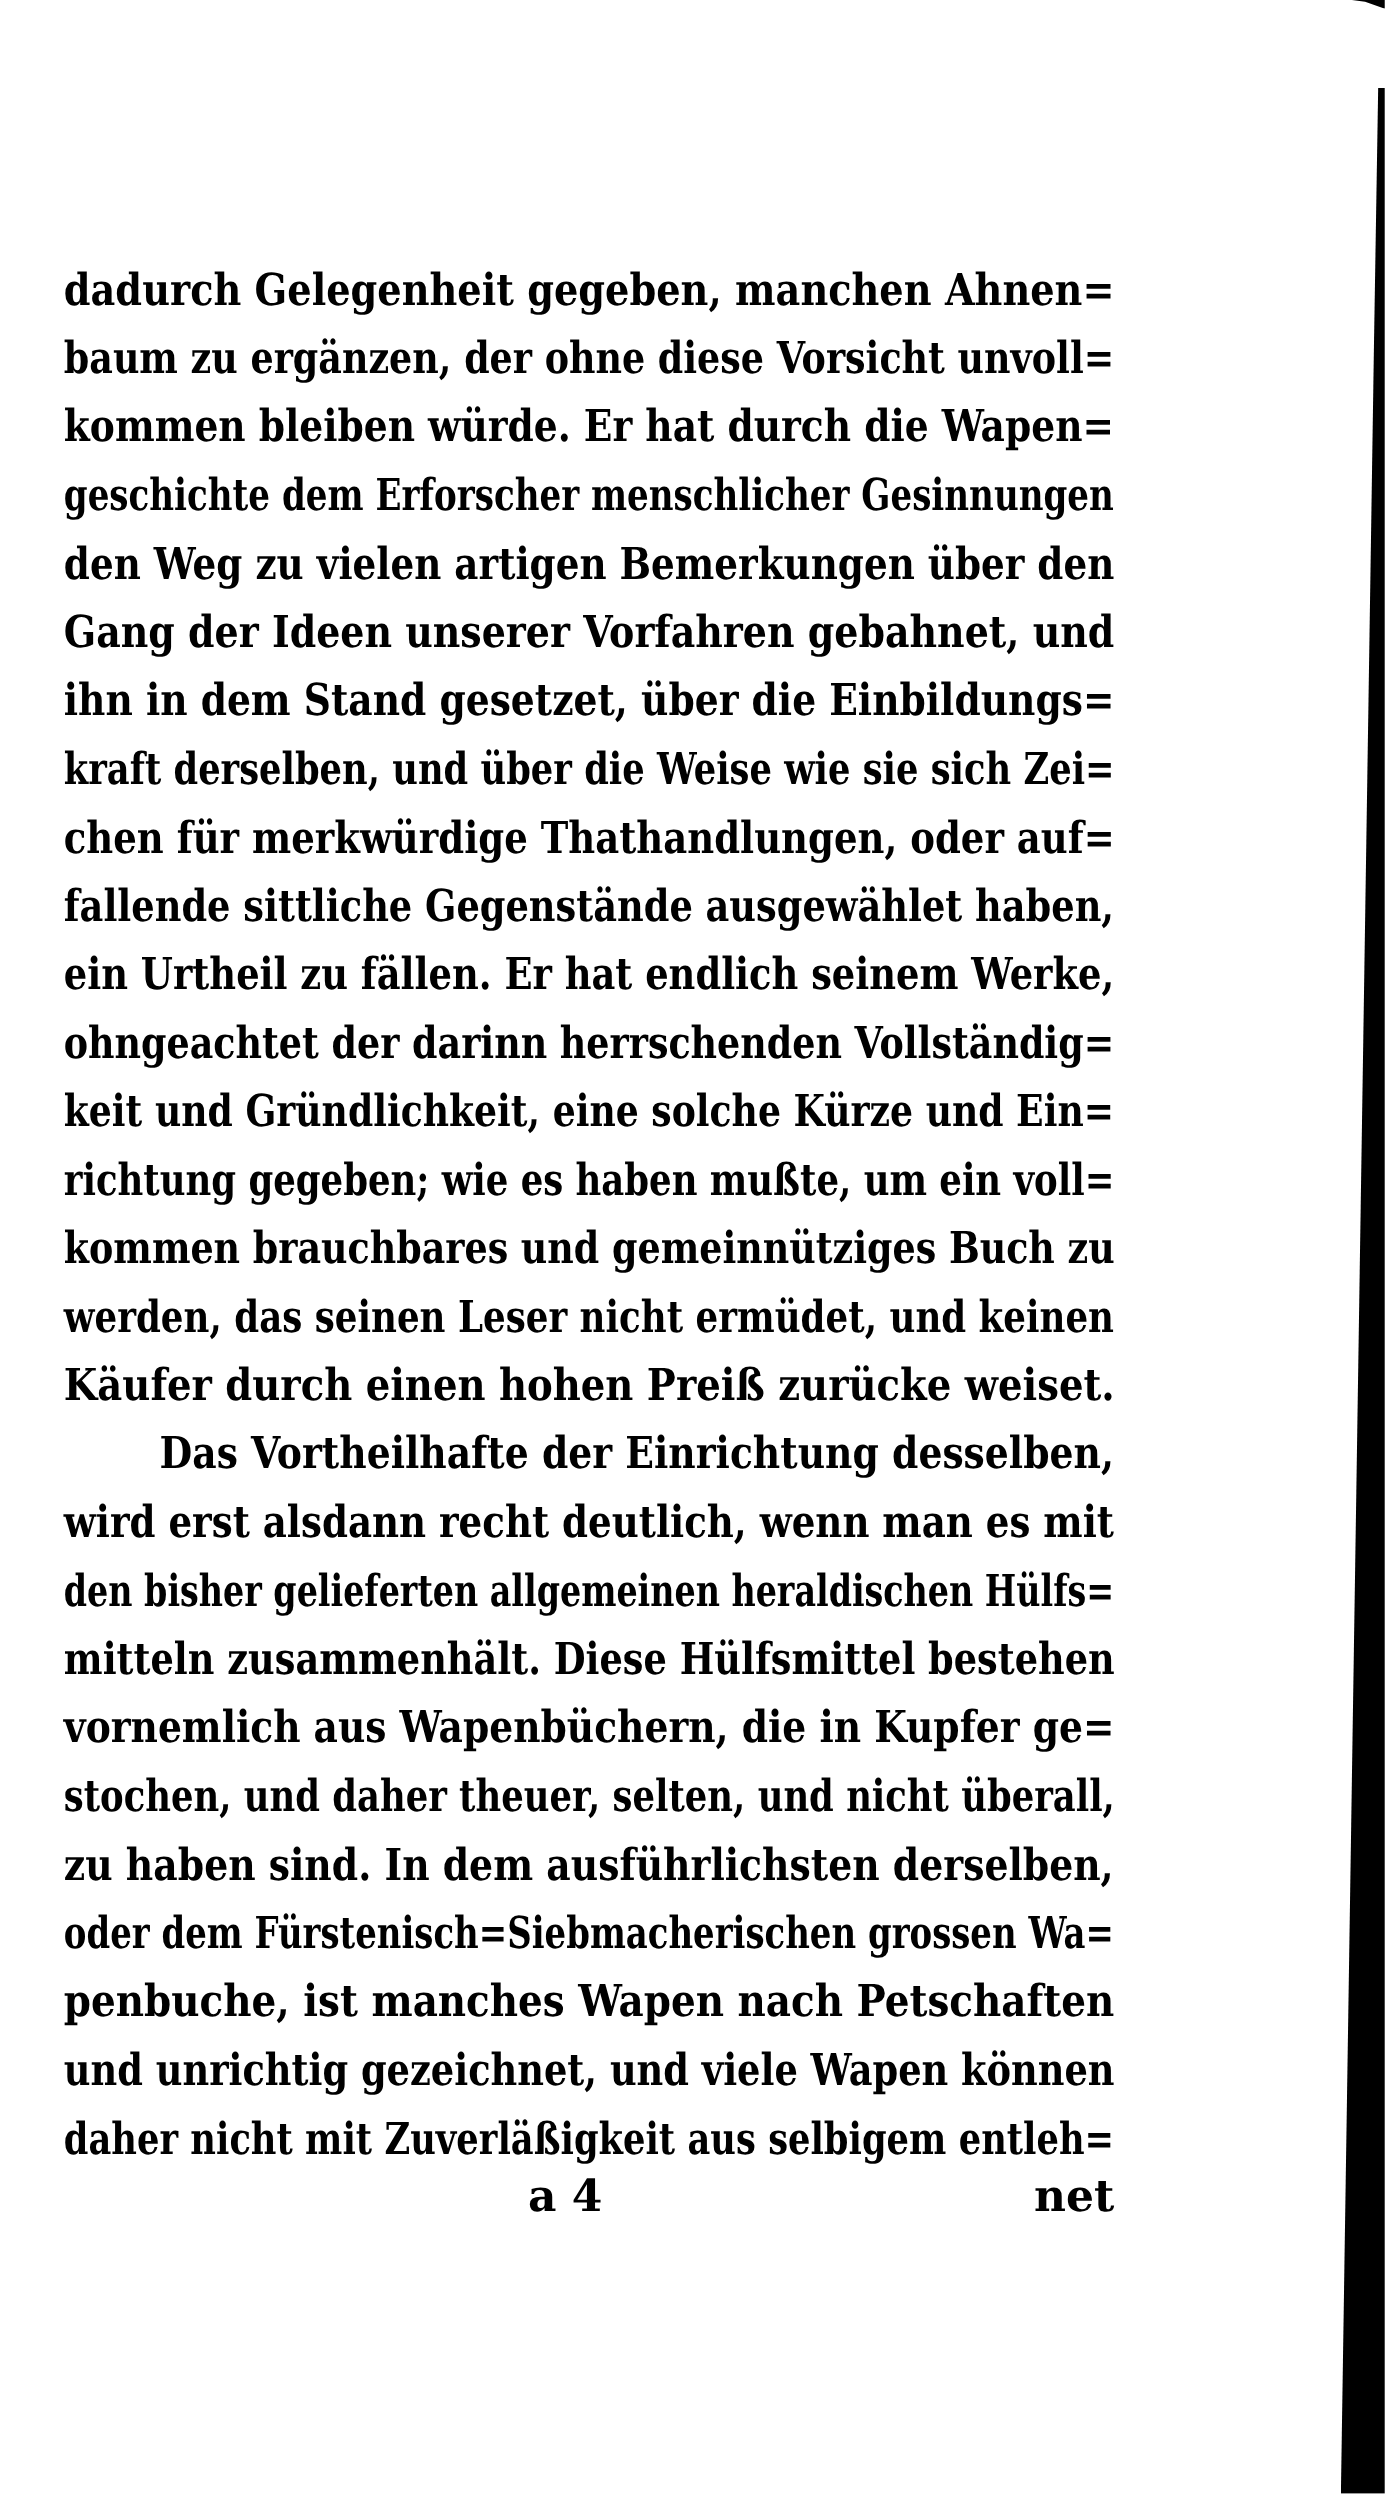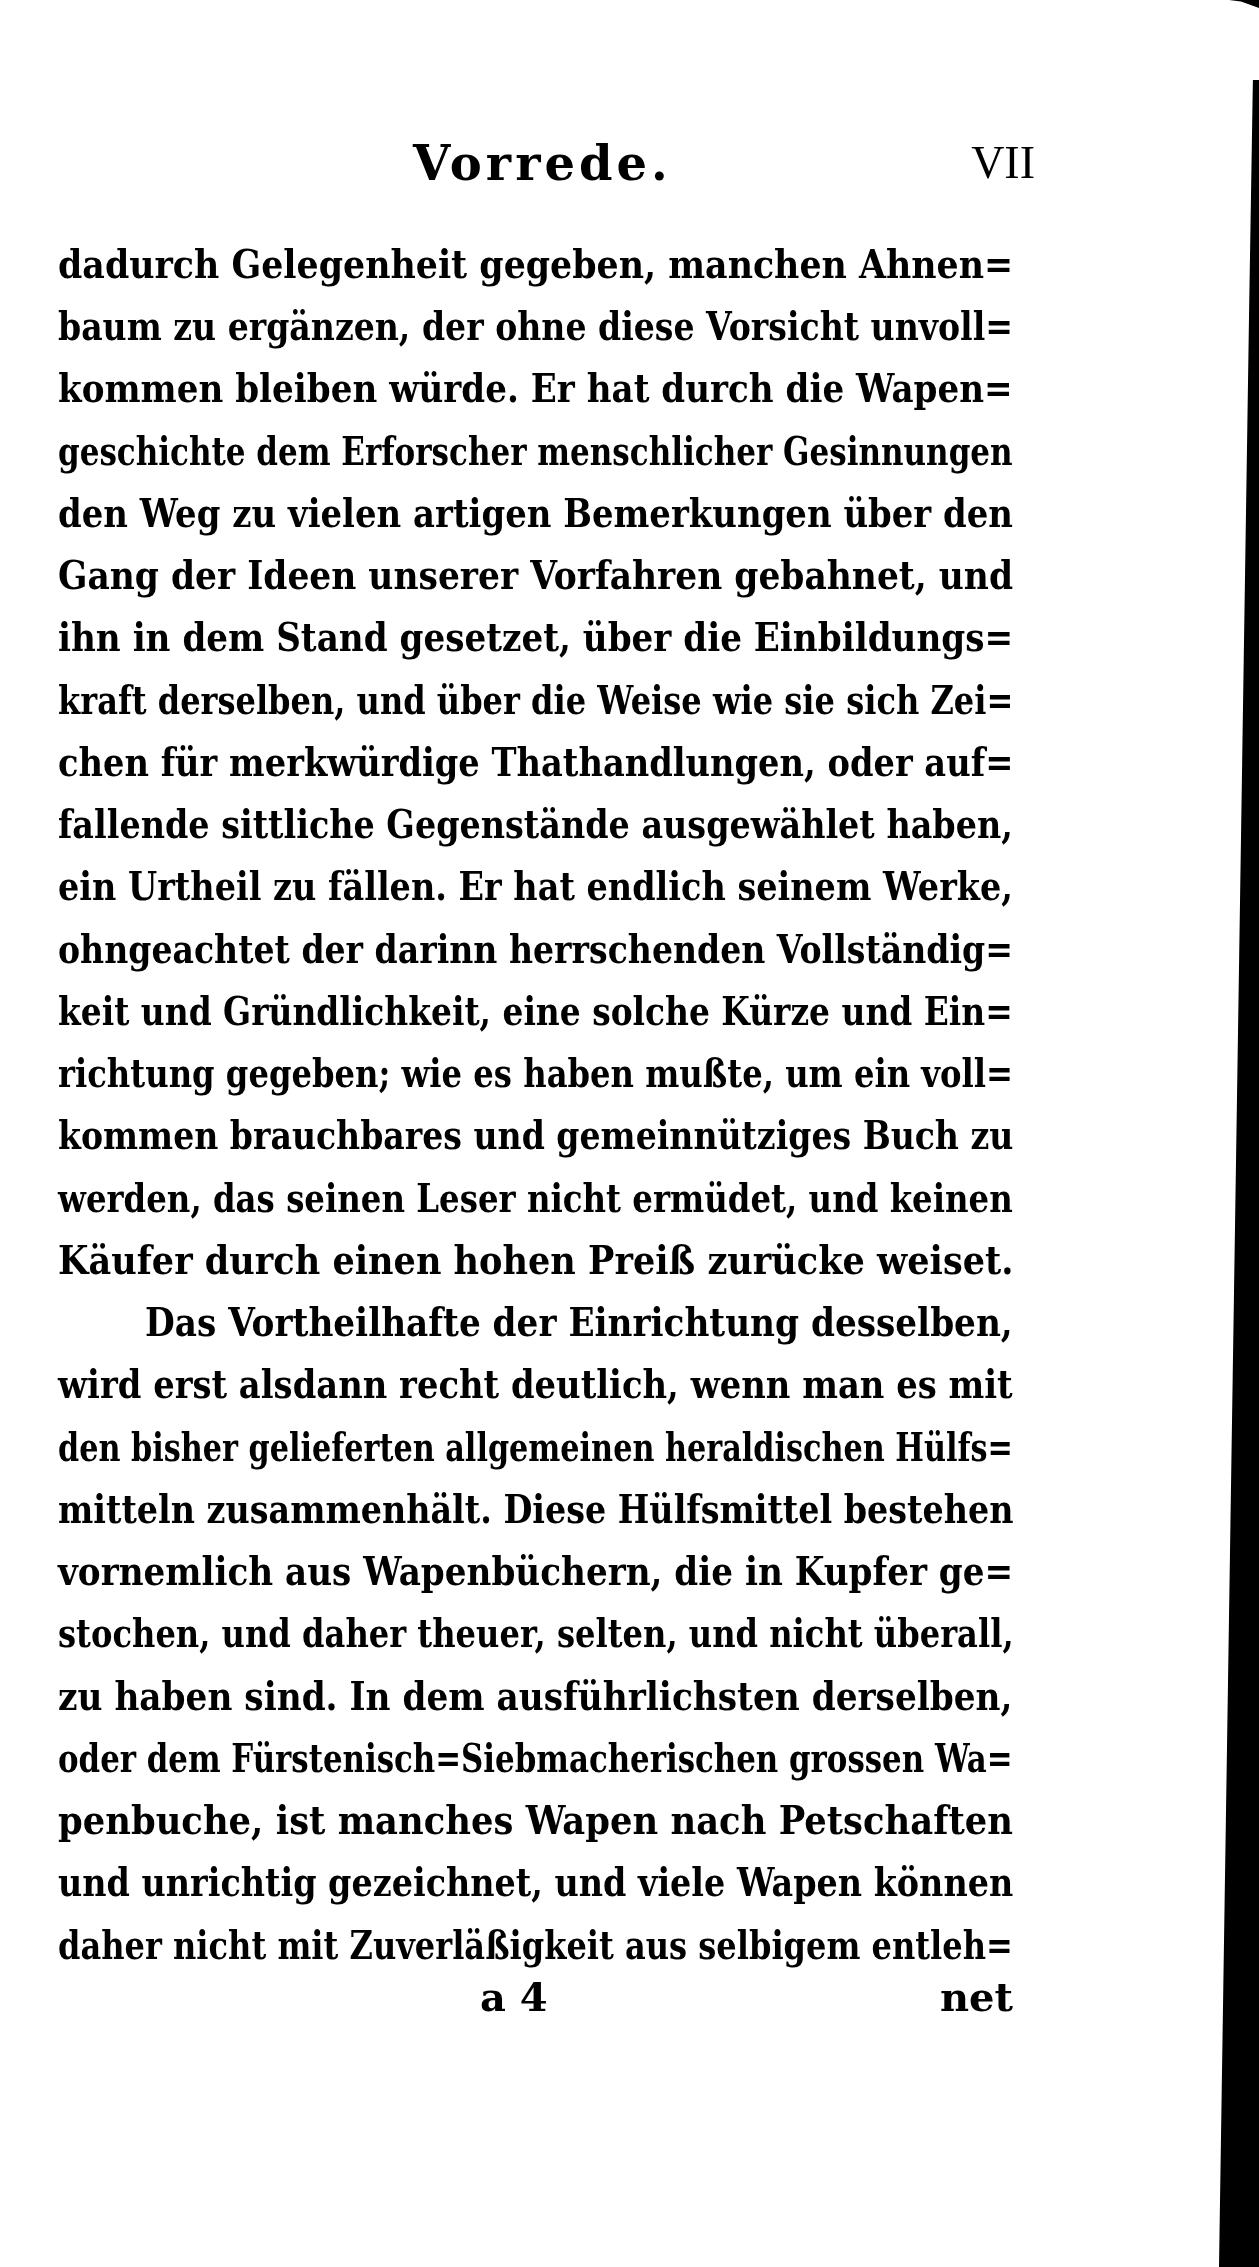--- a/index.html
+++ b/index.html
@@ -51,24 +51,20 @@
     text-align: right;
   }
 </style>
 </head>
 <body>
 
 <div class="page">
   <div class="edge"></div>
   <div class="edge-top"></div>
 
-  <div class="header">
-    <div class="running-title">Vorrede.</div>
-    <div class="page-number">VII</div>
-  </div>
 
   <div class="body-text">
 
     <div class="line" style="top: 233px; transform: scaleX(0.87); width: 1097.92px;">dadurch Gelegenheit gegeben, manchen Ahnen=</div>
     <div class="line" style="top: 295px; transform: scaleX(0.828); width: 1153.34px;">baum zu ergänzen, der ohne diese Vorsicht unvoll=</div>
     <div class="line" style="top: 357px; transform: scaleX(0.854); width: 1117.89px;">kommen bleiben würde. Er hat durch die Wapen=</div>
     <div class="line" style="top: 420px; transform: scaleX(0.775); width: 1231.7px;">geschichte dem Erforscher menschlicher Gesinnungen</div>
     <div class="line" style="top: 482px; transform: scaleX(0.848); width: 1126.2px;">den Weg zu vielen artigen Bemerkungen über den</div>
     <div class="line" style="top: 544px; transform: scaleX(0.862); width: 1107.95px;">Gang der Ideen unserer Vorfahren gebahnet, und</div>
     <div class="line" style="top: 606px; transform: scaleX(0.855); width: 1117.08px;">ihn in dem Stand gesetzet, über die Einbildungs=</div>

